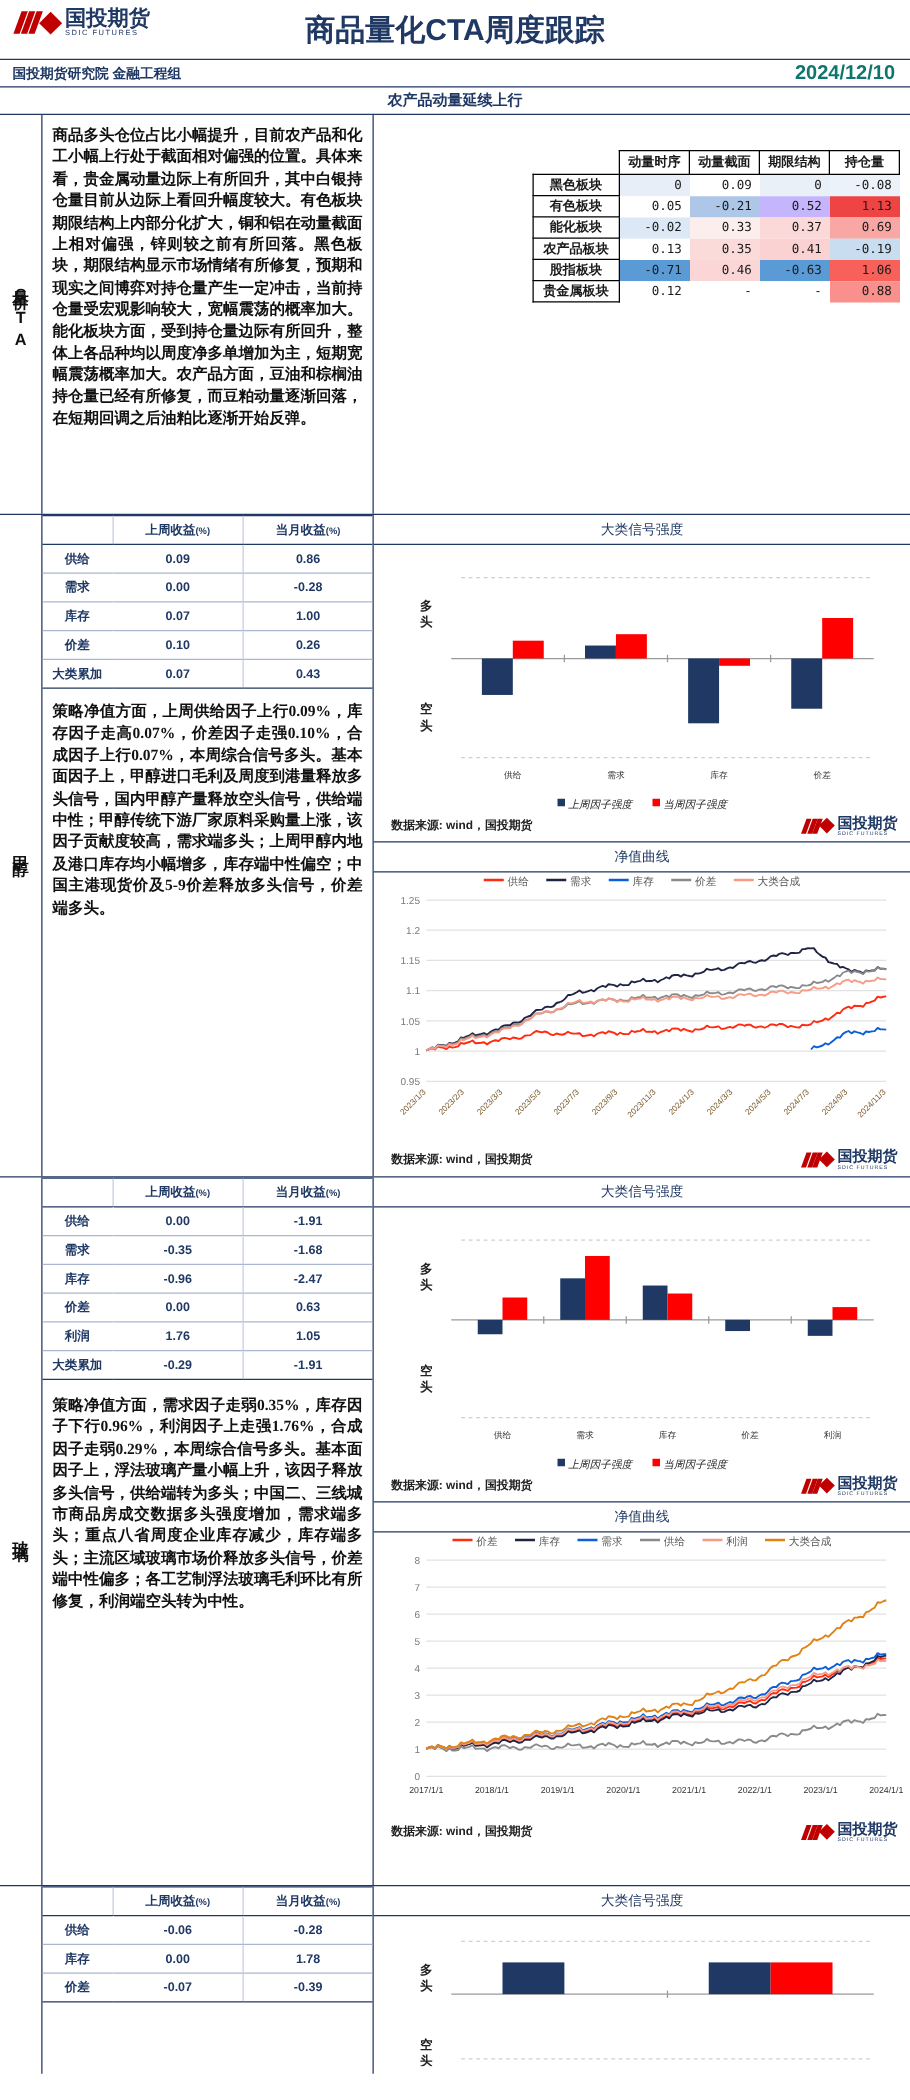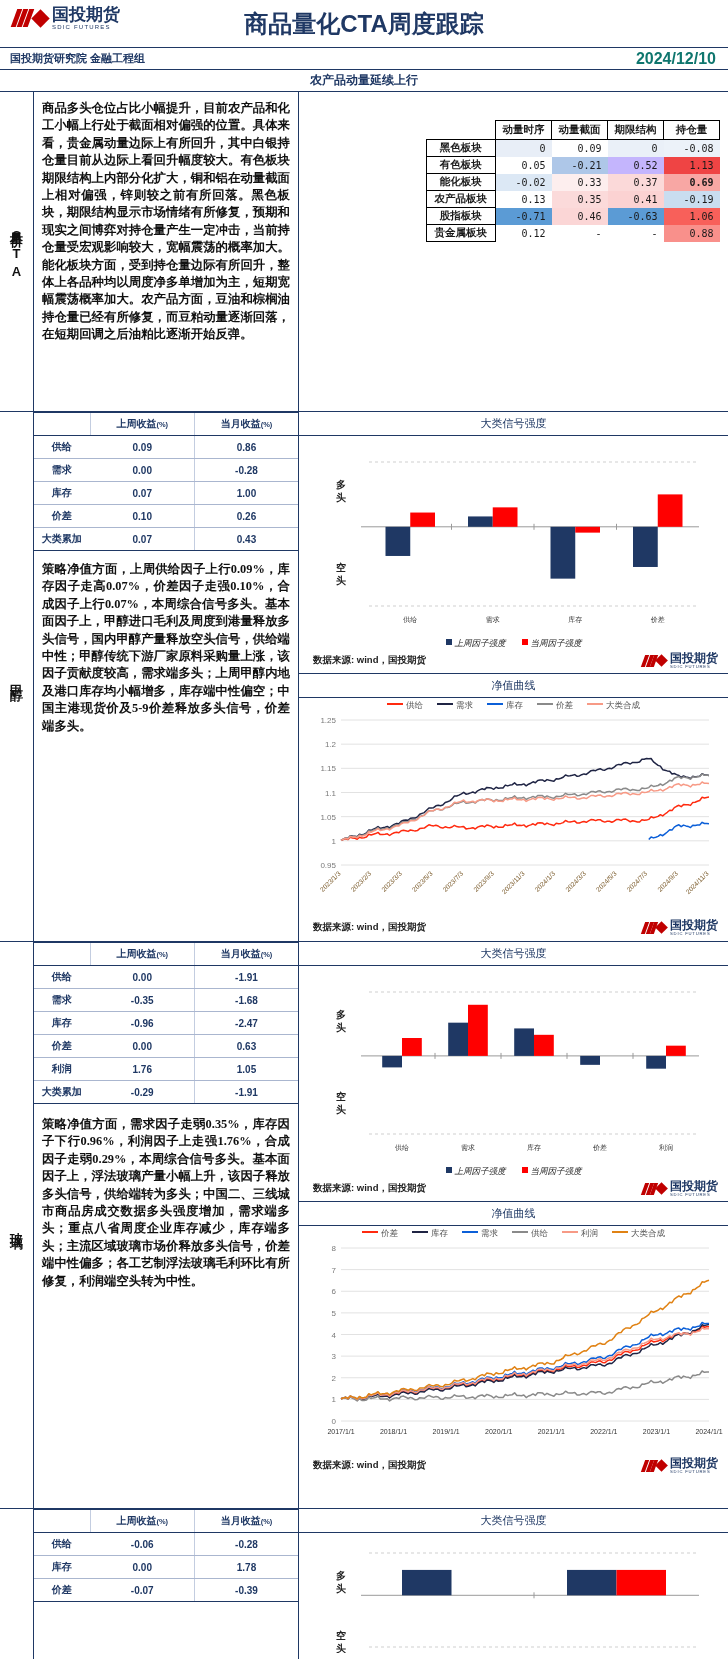--- a/index.html
+++ b/index.html
@@ -175,21 +175,21 @@
                 <td class="c" style="background: rgb(255, 255, 255);">0.05</td>
                 <td class="c" style="background: rgb(174, 199, 232);">-0.21</td>
                 <td class="c" style="background: #c4b5fd;">0.52</td>
                 <td class="c" style="background: #ef4444; padding-left: 20px;">1.13</td>
               </tr>
               <tr>
                 <td class="rh">能化板块</td>
                 <td class="c" style="background: rgb(220, 232, 245);">-0.02</td>
                 <td class="c" style="background: rgb(253, 238, 238);">0.33</td>
                 <td class="c" style="background: rgb(251, 217, 217);">0.37</td>
-                <td class="c" style="background: rgb(248, 167, 164); font-weight: bold;">0.69</td>
+                <td class="c" style="background: rgb(248, 167, 164);">0.69</td>
               </tr>
               <tr>
                 <td class="rh">农产品板块</td>
                 <td class="c" style="background: rgb(255, 255, 255);">0.13</td>
                 <td class="c" style="background: rgb(251, 218, 218);">0.35</td>
                 <td class="c" style="background: rgb(251, 210, 210);">0.41</td>
                 <td class="c" style="background: rgb(201, 221, 240);">-0.19</td>
               </tr>
               <tr>
                 <td class="rh">股指板块</td>

